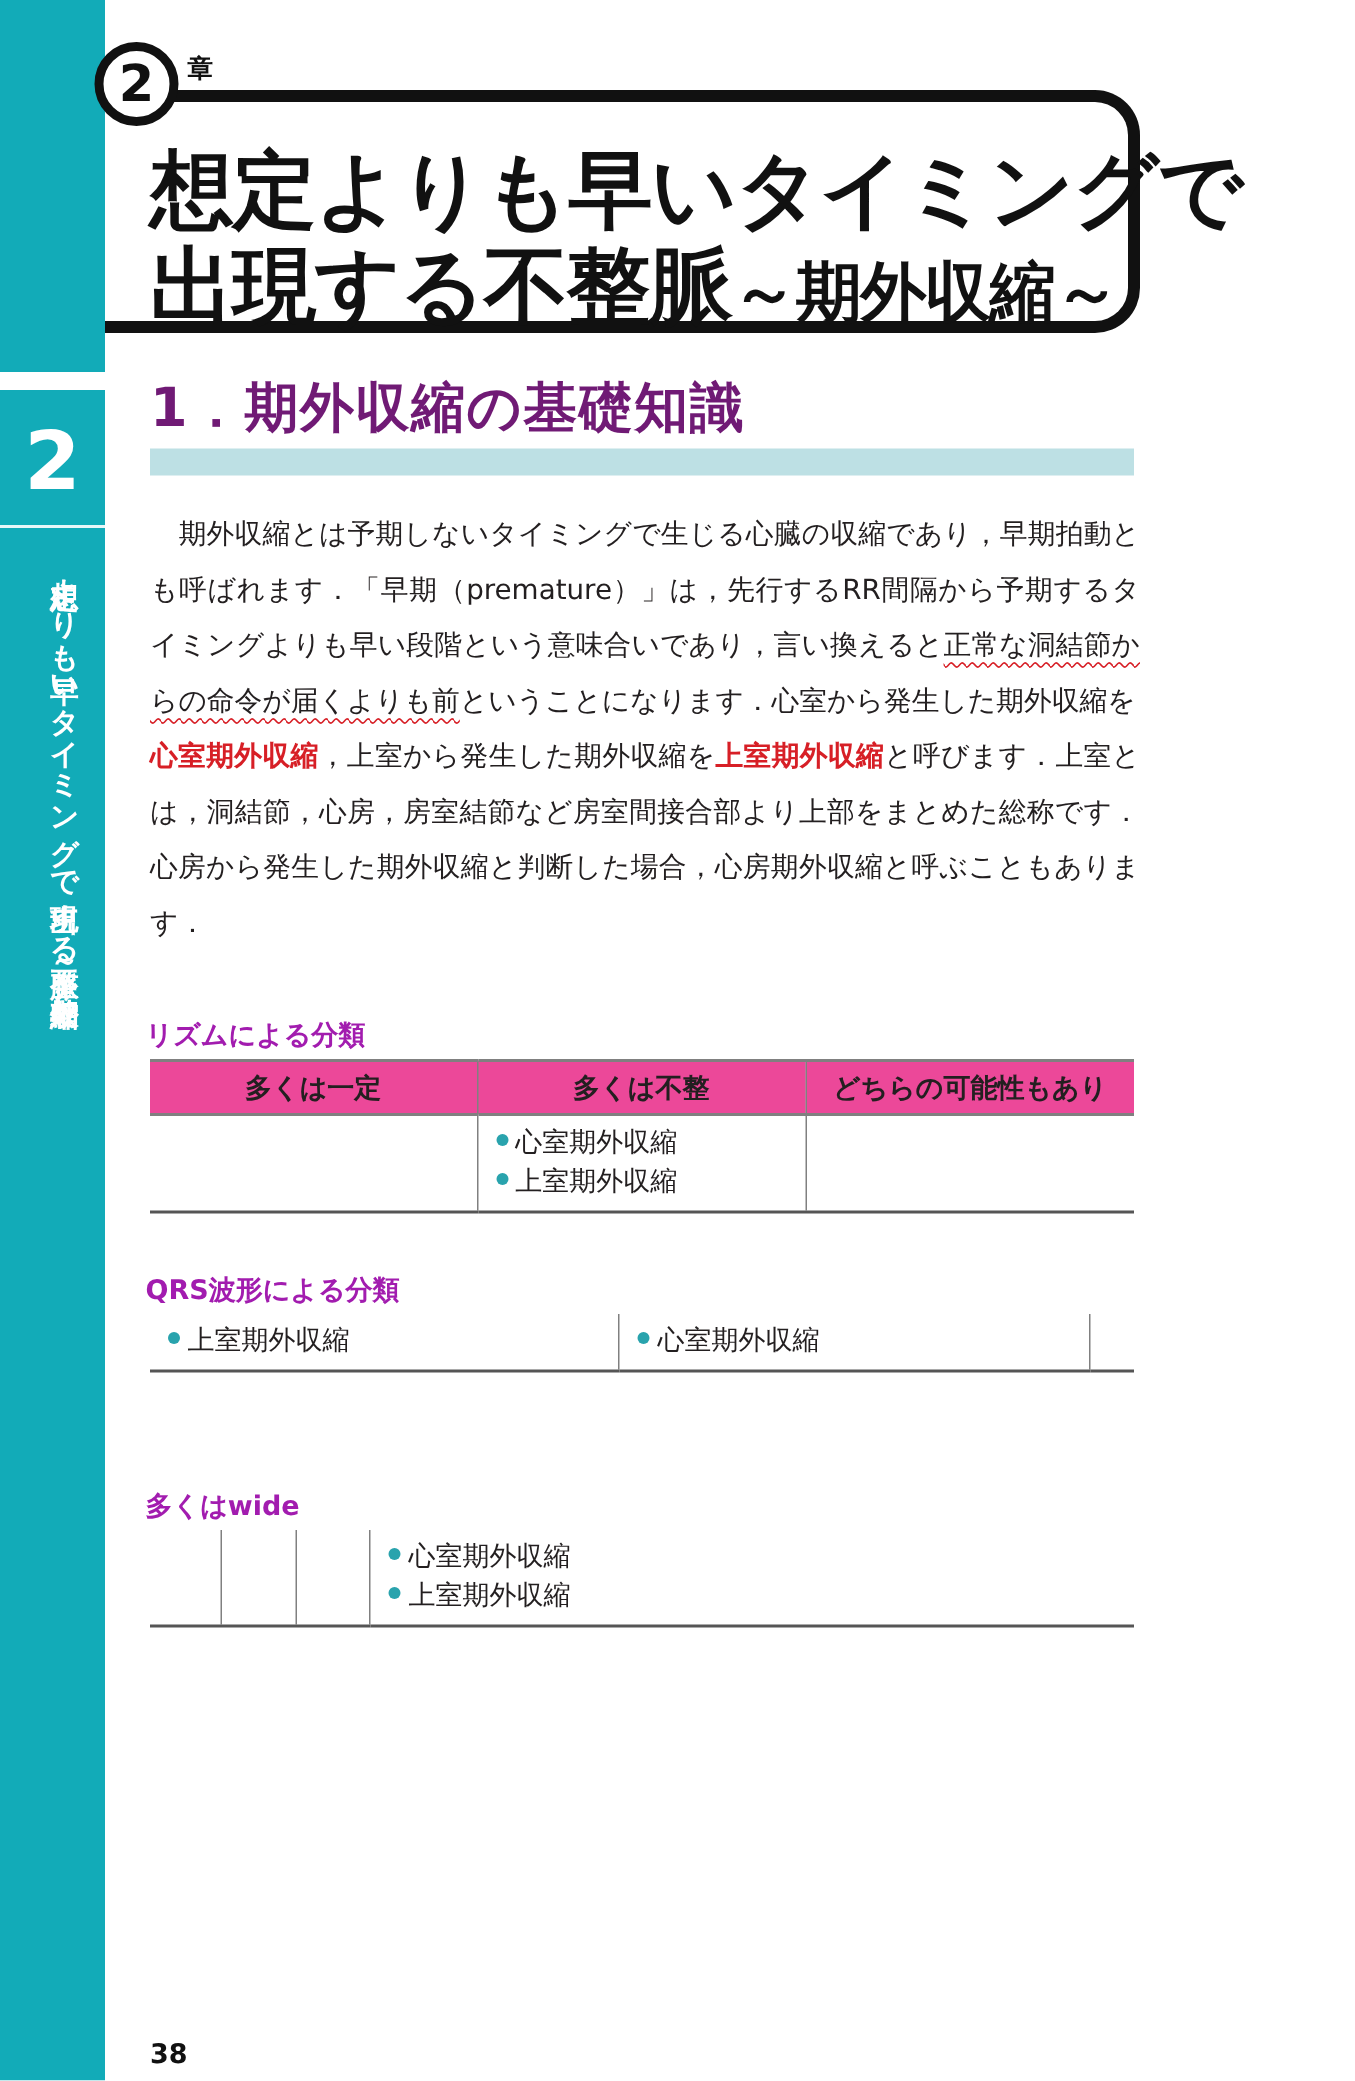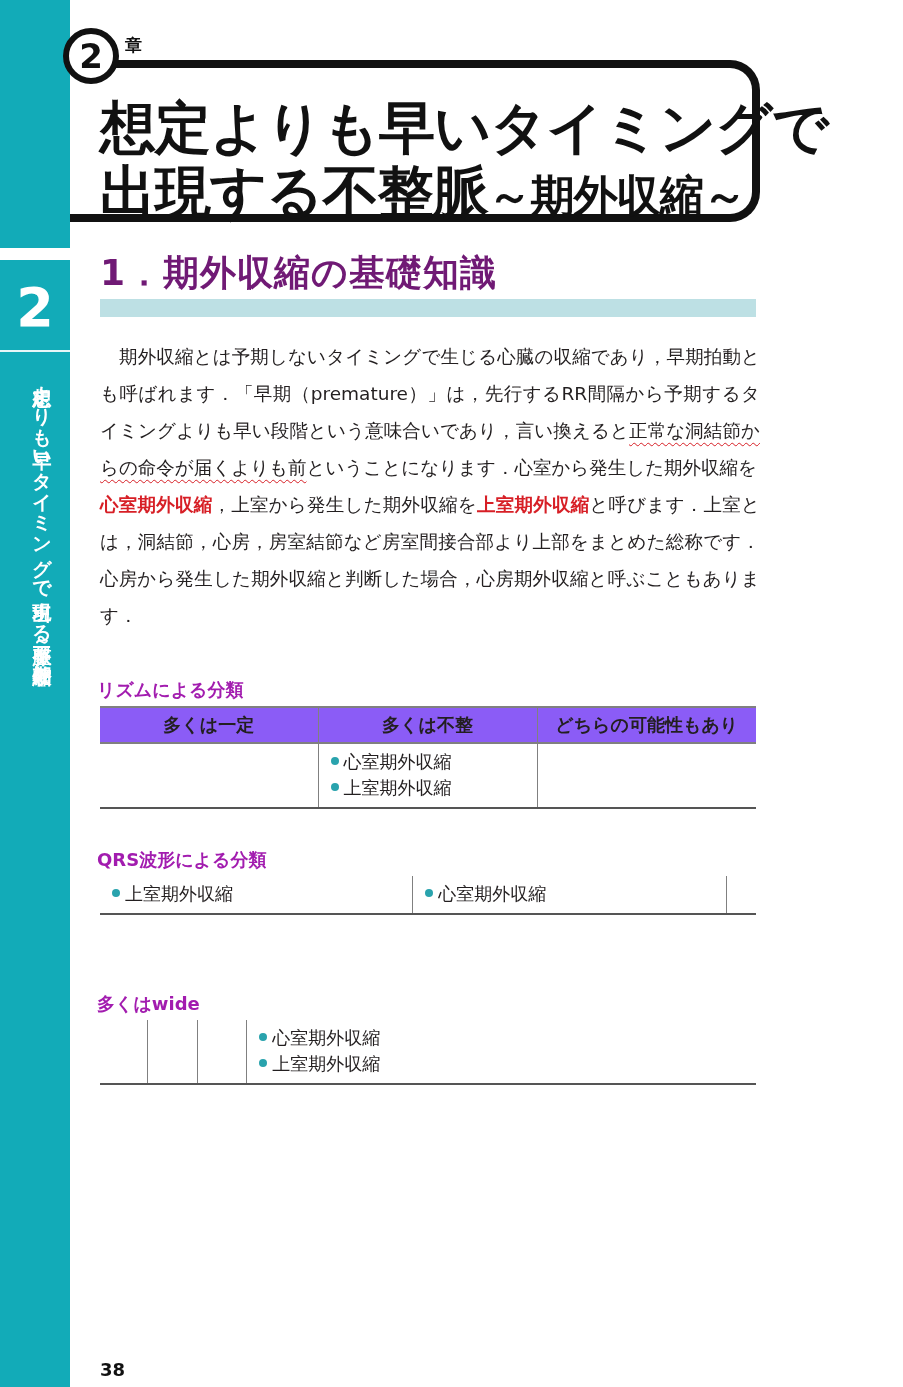--- a/index.html
+++ b/index.html
@@ -30,21 +30,21 @@
 
   
   .body-text { position: absolute; left: 100px; top: 338px; width: 660px; font-size: 18.5px; line-height: 37px; color: #231f20; text-align: justify; }
   .body-text .indent { display: inline-block; width: 19px; }
   .body-text .red { color: #d71f26; font-weight: bold; }
   .body-text .wavy { text-decoration: underline wavy #d71f26; text-decoration-thickness: 1px; text-underline-offset: 5px; }
 
   
   .tbl-caption { position: absolute; left: 97px; font-weight: bold; font-size: 18px; color: #a21caf; }
   table.cls { position: absolute; left: 100px; width: 656px; border-collapse: collapse; font-size: 18px; }
-  table.cls th { background: #8b5cf6; font-weight: bold; text-align: center; height: 36px; border-top: 2px solid #808080; border-bottom: 2px solid #808080; border-left: 1px solid #808080; color: #231f20; }
+  table.cls th { background: #ec4899; font-weight: bold; text-align: center; height: 36px; border-top: 2px solid #808080; border-bottom: 2px solid #808080; border-left: 1px solid #808080; color: #231f20; }
   table.cls th:first-child { border-left: none; }
   table.cls td { vertical-align: top; border-left: 1px solid #808080; border-bottom: 2px solid #555; padding: 5px 0 6px 12px; line-height: 26px; color: #231f20; }
   table.cls td:first-child { border-left: none; }
   .bullet { display: block; white-space: nowrap; }
   .dot { display: inline-block; width: 8px; height: 8px; border-radius: 50%; background: #29a3ad; margin-right: 5px; vertical-align: 3px; }
 
   .page-num { position: absolute; left: 100px; top: 1325px; font-weight: bold; font-size: 18px; color: #111; margin-top: 34px; }
 </style>
 </head>
 <body>

